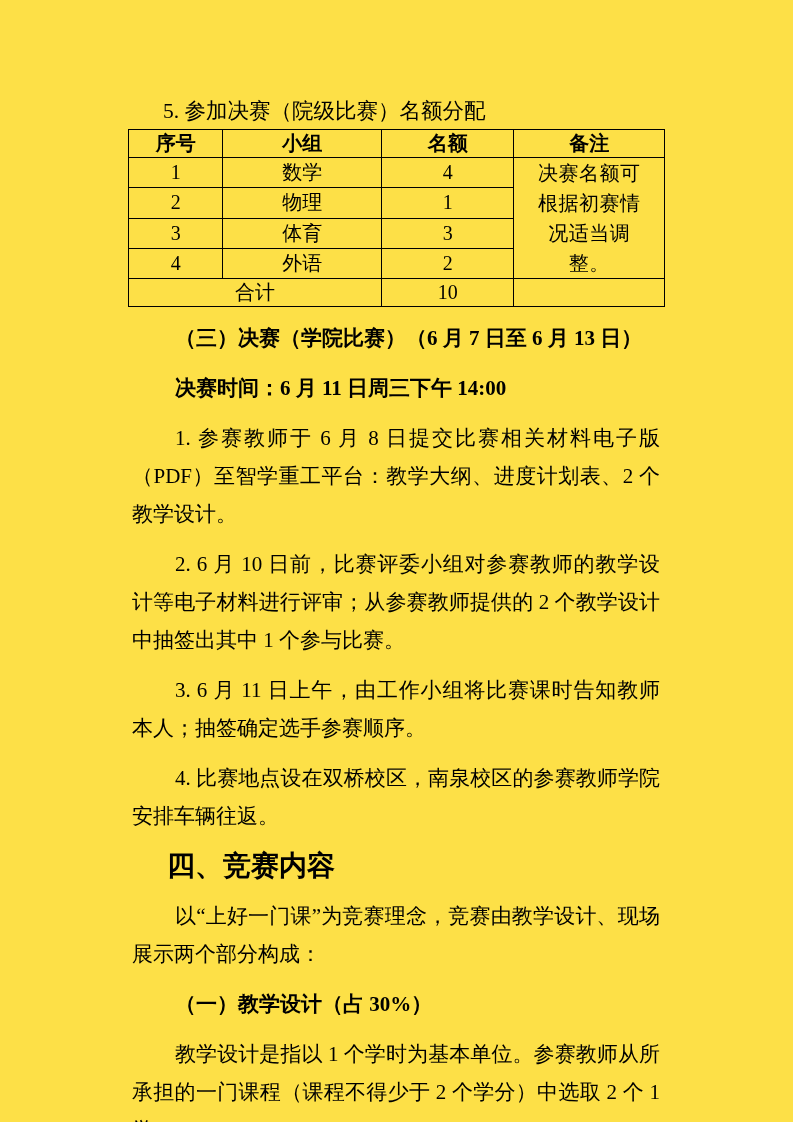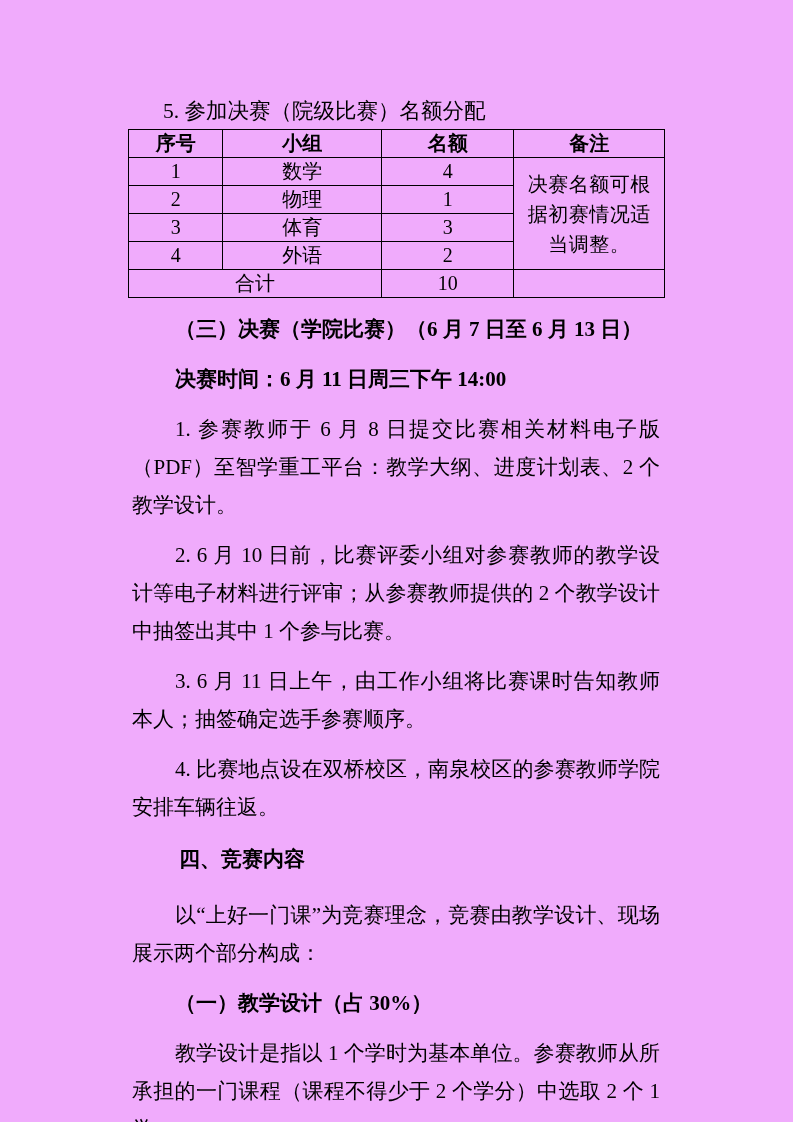--- a/index.html
+++ b/index.html
@@ -5,21 +5,21 @@
   html, body {
     margin: 0;
     padding: 0;
     background: #ffffff;
   }
   .page {
     position: relative;
     width: 793px;
     height: 1122px;
     margin: 0 auto;
-    background: #f0abfc;
+    background: #fde047;
     box-sizing: border-box;
     padding: 97px 121px 0 120px;
     font-family: "Liberation Serif", "DejaVu Serif", serif;
     color: #000000;
     overflow: hidden;
   }
   .para {
     margin: 12px;
     font-size: 21px;
     line-height: 38px;
@@ -28,41 +28,41 @@
   }
   .para.bold { font-weight: bold; }
   .quota-heading {
     margin: 0 0 4px 0;
     font-size: 21.5px;
     line-height: 28px;
     text-indent: 43px;
     font-weight: normal;
   }
   .section-heading-hei {
-    margin: 16px;
-    font-family: Liberation Mono, monospace;
+    margin: 4px;
+    font-family: Liberation Serif, serif;
     font-weight: bold;
-    font-size: 21px;
+    font-size: 28px;
     line-height: 38px;
     text-indent: 43px;
   }
   table.quota-table {
     border-collapse: collapse;
     width: 537px;
     margin: 4px 0 9px 8px;
     table-layout: fixed;
   }
   table.quota-table th,
   table.quota-table td {
     border: 1.4px solid #000;
     text-align: center;
     vertical-align: middle;
     font-size: 20px;
     height: 26px;
-    padding: 0 10px;
+    padding: 0 19px;
     box-sizing: border-box;
     overflow: hidden;
   }
   table.quota-table th { font-weight: bold; height: 27px; }
   col.c-no    { width: 17.6%; }
   col.c-group { width: 29.6%; }
   col.c-quota { width: 24.7%; }
   col.c-note  { width: 28.1%; }
   td.remark-cell {
     font-size: 16.5px;

